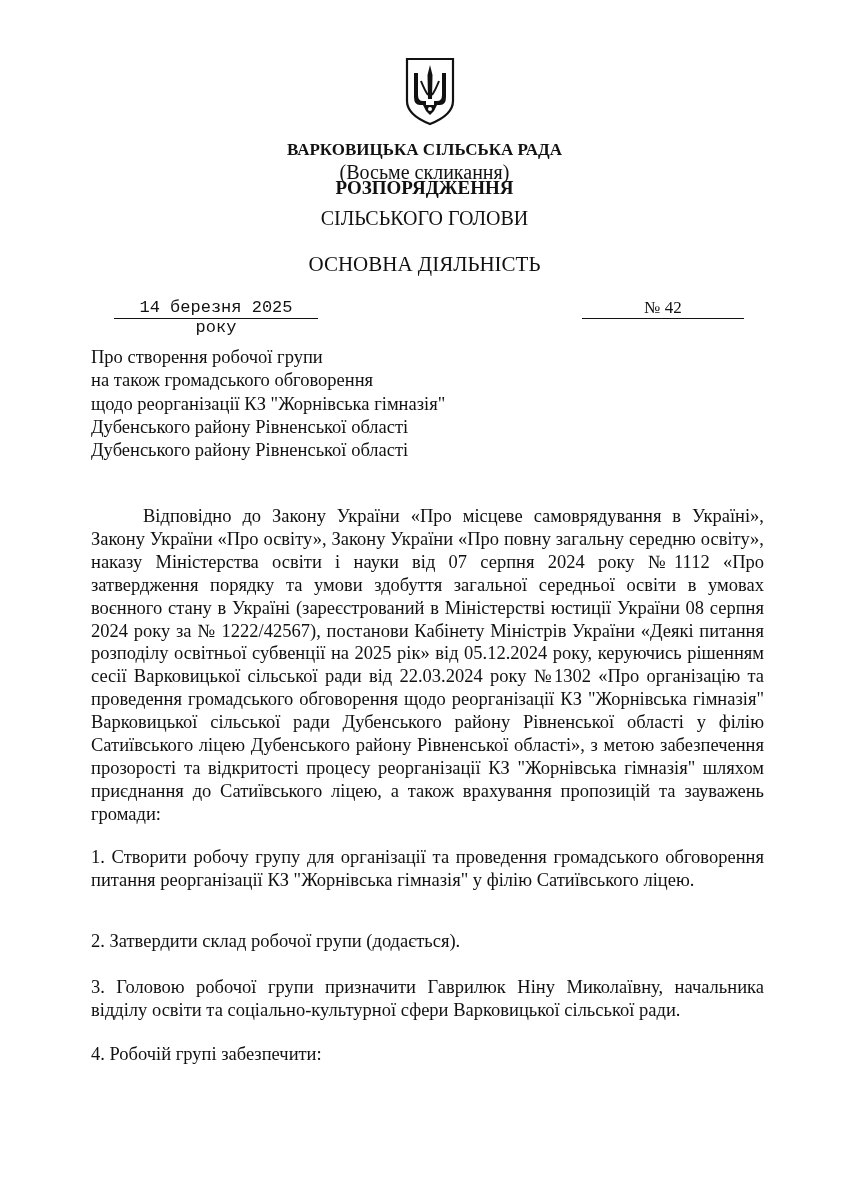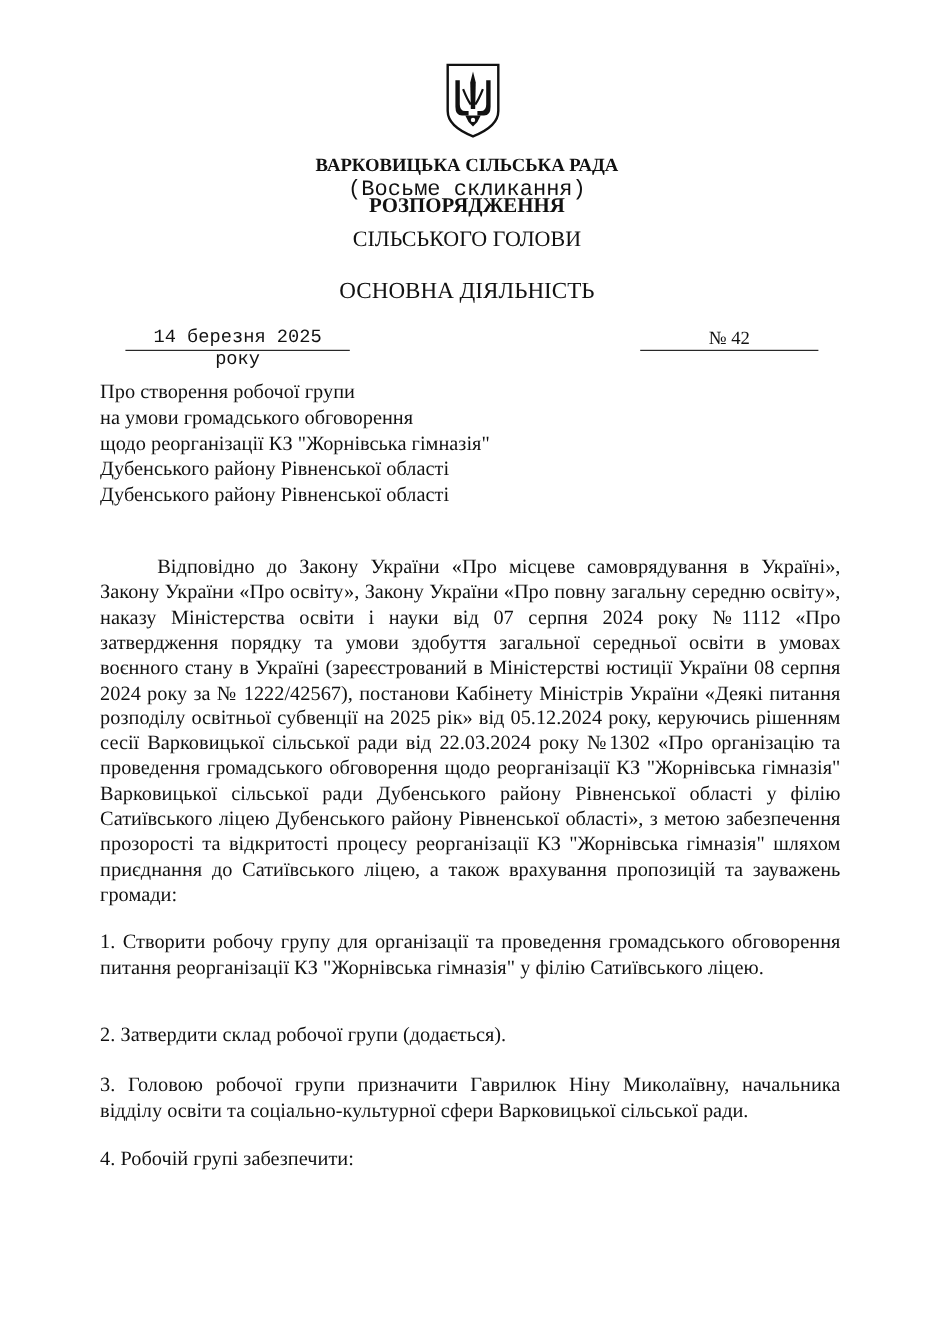--- a/index.html
+++ b/index.html
@@ -24,21 +24,21 @@
     }
     .header {
       position: absolute;
       left: 0;
       width: 849px;
       text-align: center;
       font-size: 20px;
       line-height: 23px;
     }
     .h-council { top: 138px; font-weight: bold; font-size: 17px; }
-    .h-conv { top: 161px; font-family: Liberation Mono, monospace; }
+    .h-conv { top: 161px; }
     .h-order { top: 176px; font-weight: bold; font-size: 19px; }
     .h-head { top: 207px; }
     .h-activity { top: 253px; font-size: 21px; }
 
     .date-line {
       position: absolute;
       top: 298px;
       left: 114px;
       width: 204px;
       height: 20px;
@@ -111,21 +111,21 @@
 <div class="header h-conv">(Восьме скликання)</div>
 <div class="header h-order">РОЗПОРЯДЖЕННЯ</div>
 <div class="header h-head">СІЛЬСЬКОГО ГОЛОВИ</div>
 <div class="header h-activity">ОСНОВНА  ДІЯЛЬНІСТЬ</div>
 
 <div class="date-line">14 березня 2025 року</div>
 <div class="num-line">№  42</div>
 
 <div class="subject">
   <div>Про створення робочої групи</div>
-  <div>на умови громадського обговорення</div>
+  <div>на також громадського обговорення</div>
   <div>щодо реорганізації КЗ "Жорнівська гімназія"</div>
   <div>Дубенського району Рівненської області</div>
   <div>Дубенського району Рівненської області</div>
 </div>
 
 <div class="body-text preamble">Відповідно до Закону України «Про місцеве самоврядування в Україні», Закону України «Про освіту», Закону України «Про повну загальну середню освіту», наказу Міністерства освіти і науки від 07 серпня 2024 року №1112 «Про затвердження порядку та умови здобуття загальної середньої освіти в умовах воєнного стану в Україні (зареєстрований в Міністерстві юстиції України 08 серпня 2024 року за № 1222/42567), постанови  Кабінету Міністрів України «Деякі питання розподілу освітньої субвенції на 2025 рік» від 05.12.2024 року, керуючись рішенням сесії Варковицької сільської ради від 22.03.2024 року №1302 «Про організацію та проведення громадського обговорення щодо реорганізації    КЗ "Жорнівська гімназія"  Варковицької сільської ради Дубенського району Рівненської області у філію Сатиївського ліцею Дубенського району Рівненської області», з метою забезпечення прозорості та відкритості процесу реорганізації КЗ "Жорнівська гімназія" шляхом приєднання до Сатиївського ліцею, а також врахування пропозицій та зауважень громади:</div>
 
 <div class="body-text p1">1. Створити робочу групу для організації та проведення громадського обговорення питання реорганізації КЗ "Жорнівська гімназія" у філію Сатиївського ліцею.</div>
 <div class="body-text p2">2. Затвердити склад робочої групи (додається).</div>
 <div class="body-text p3">3. Головою робочої групи призначити Гаврилюк Ніну Миколаївну, начальника відділу освіти та соціально-культурної сфери Варковицької сільської ради.</div>

